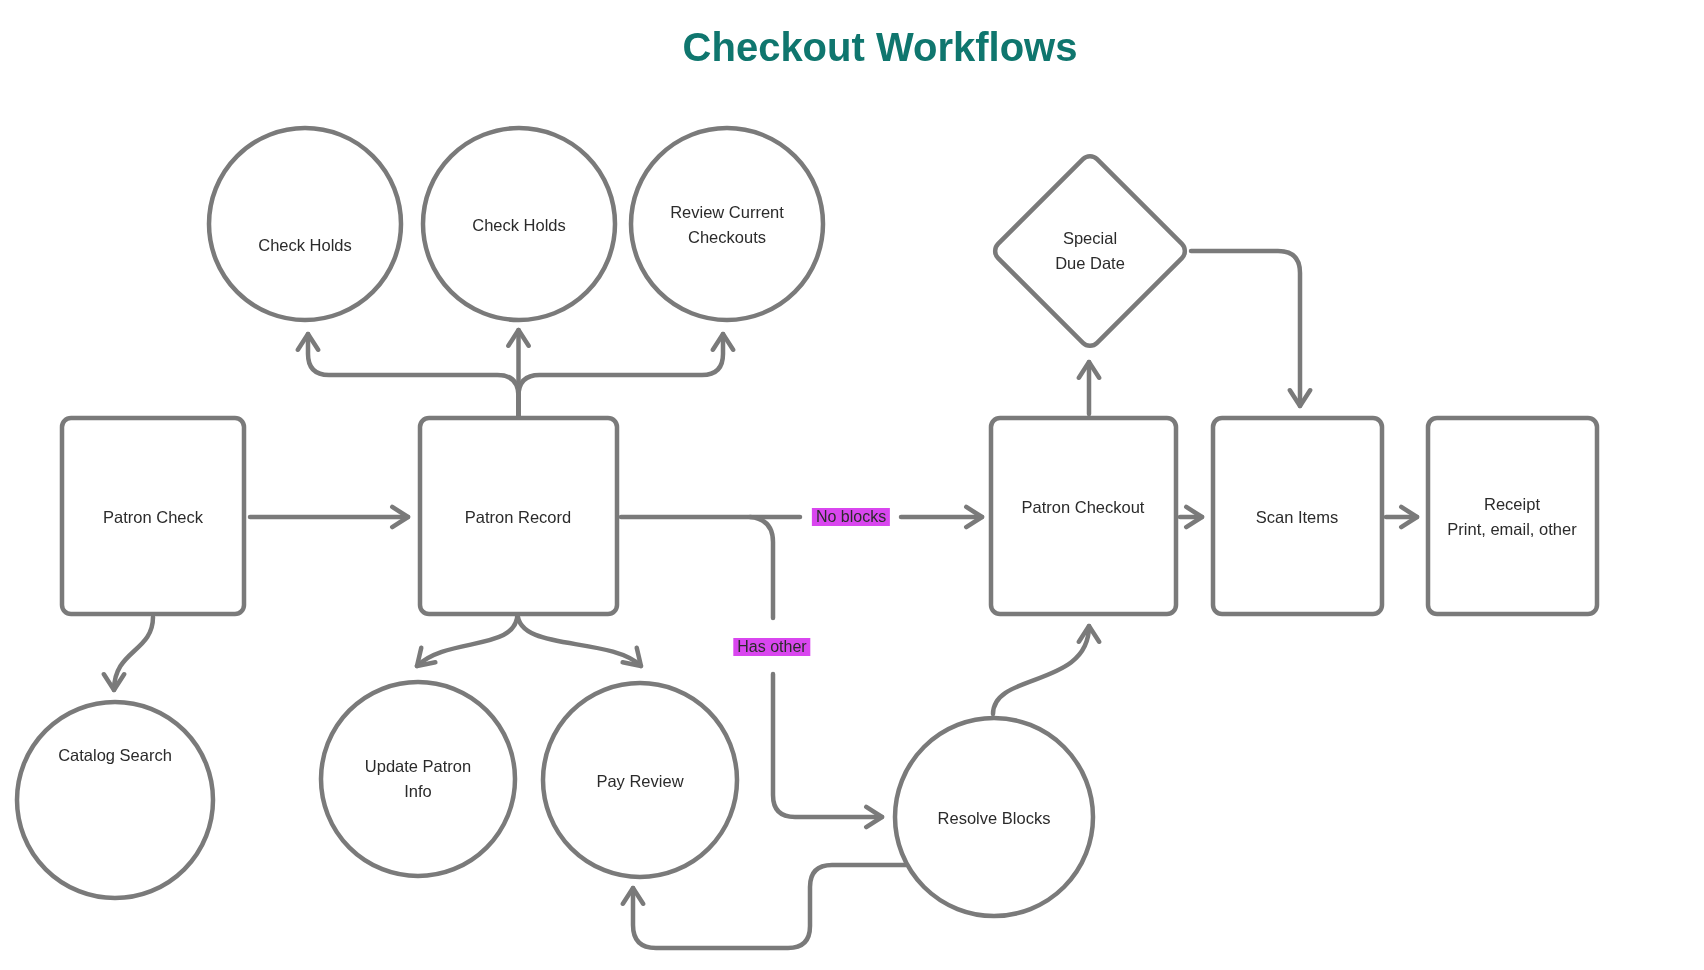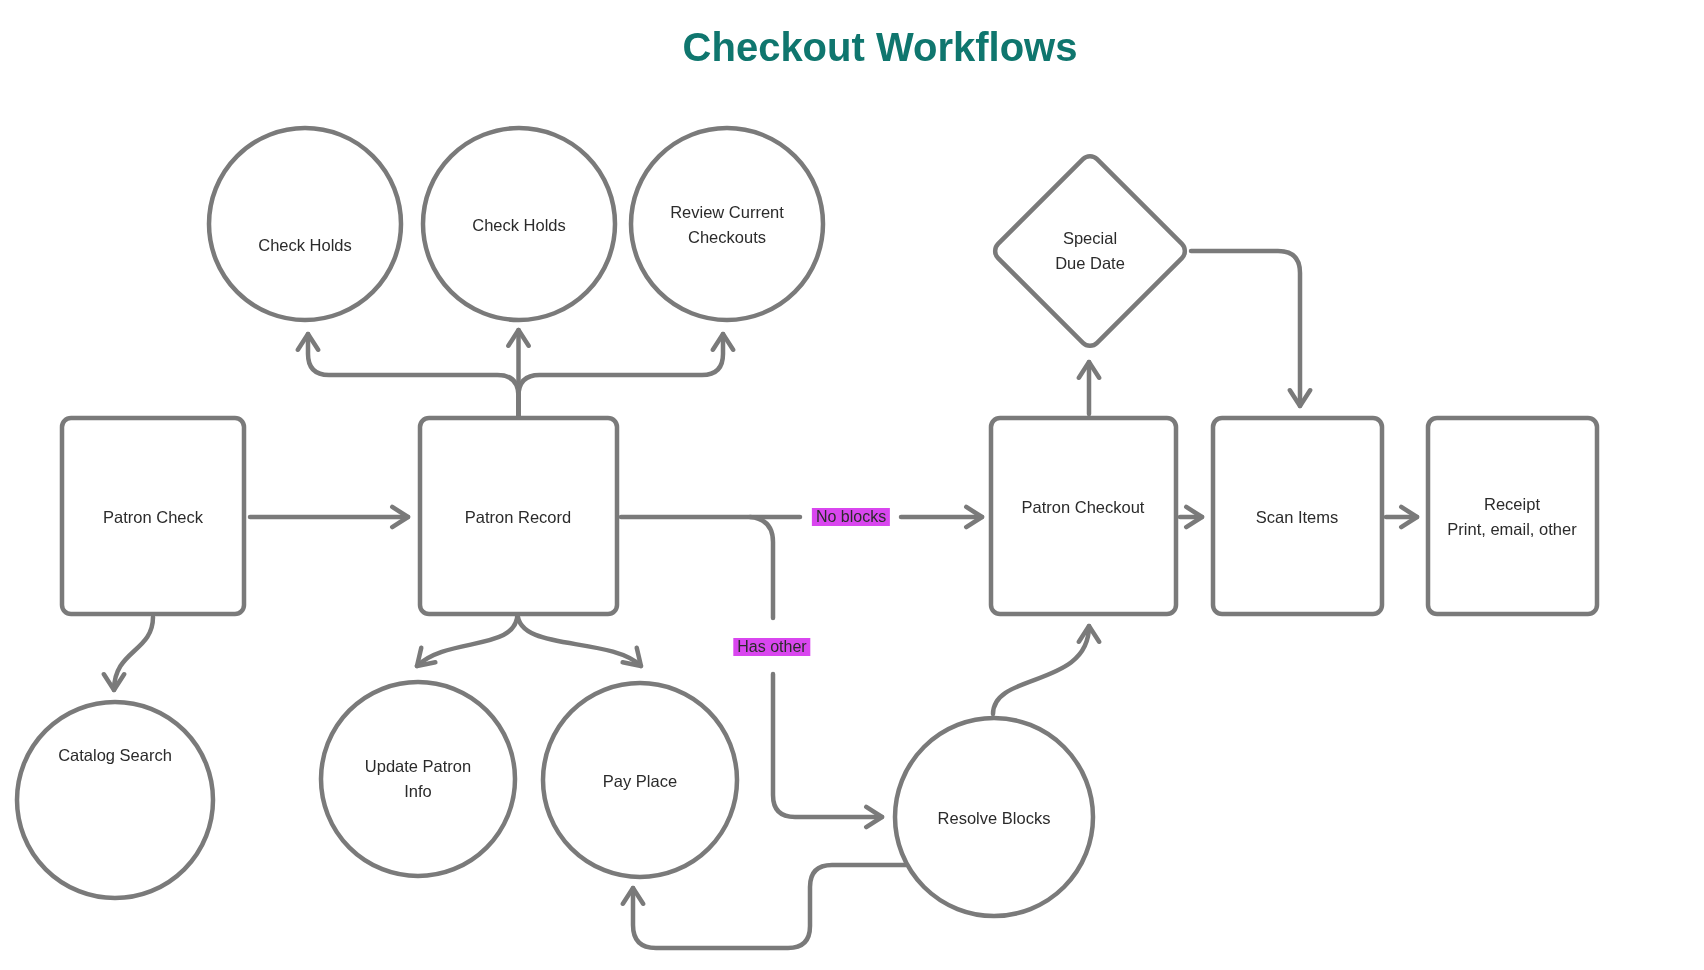--- a/index.html
+++ b/index.html
@@ -117,19 +117,19 @@
   <div class="node-label" style="left:153px; top:517px;">Patron Check</div>
   <div class="node-label" style="left:518px; top:517px;">Patron Record</div>
   <div class="node-label" style="left:1083px; top:507px;">Patron Checkout</div>
   <div class="node-label" style="left:1297px; top:517px;">Scan Items</div>
   <div class="node-label" style="left:1512px; top:517px;">Receipt
 Print, email, other</div>
 
   <div class="node-label" style="left:115px; top:755px;">Catalog Search</div>
   <div class="node-label" style="left:418px; top:779px;">Update Patron
 Info</div>
-  <div class="node-label" style="left:640px; top:781px;">Pay Place</div>
+  <div class="node-label" style="left:640px; top:781px;">Pay Review</div>
   <div class="node-label" style="left:994px; top:818px;">Resolve Blocks</div>
 
   <div class="edge-label" style="left:851px; top:517px;">No blocks</div>
   <div class="edge-label" style="left:772px; top:647px;">Has other</div>
 
 </div>
 
 </body></html>

